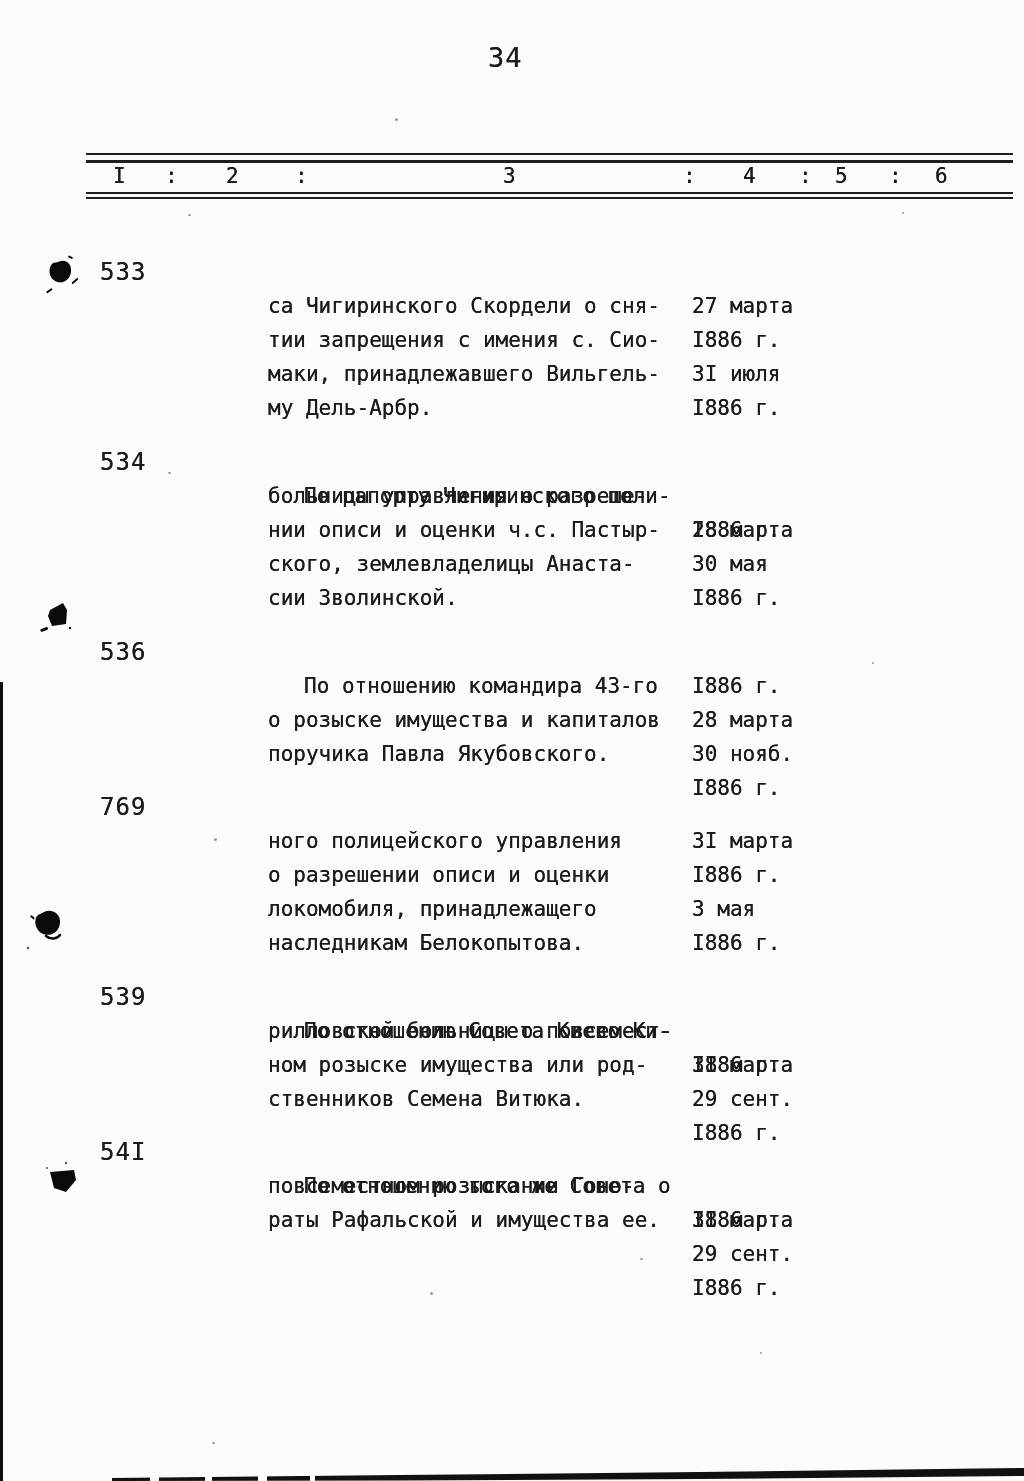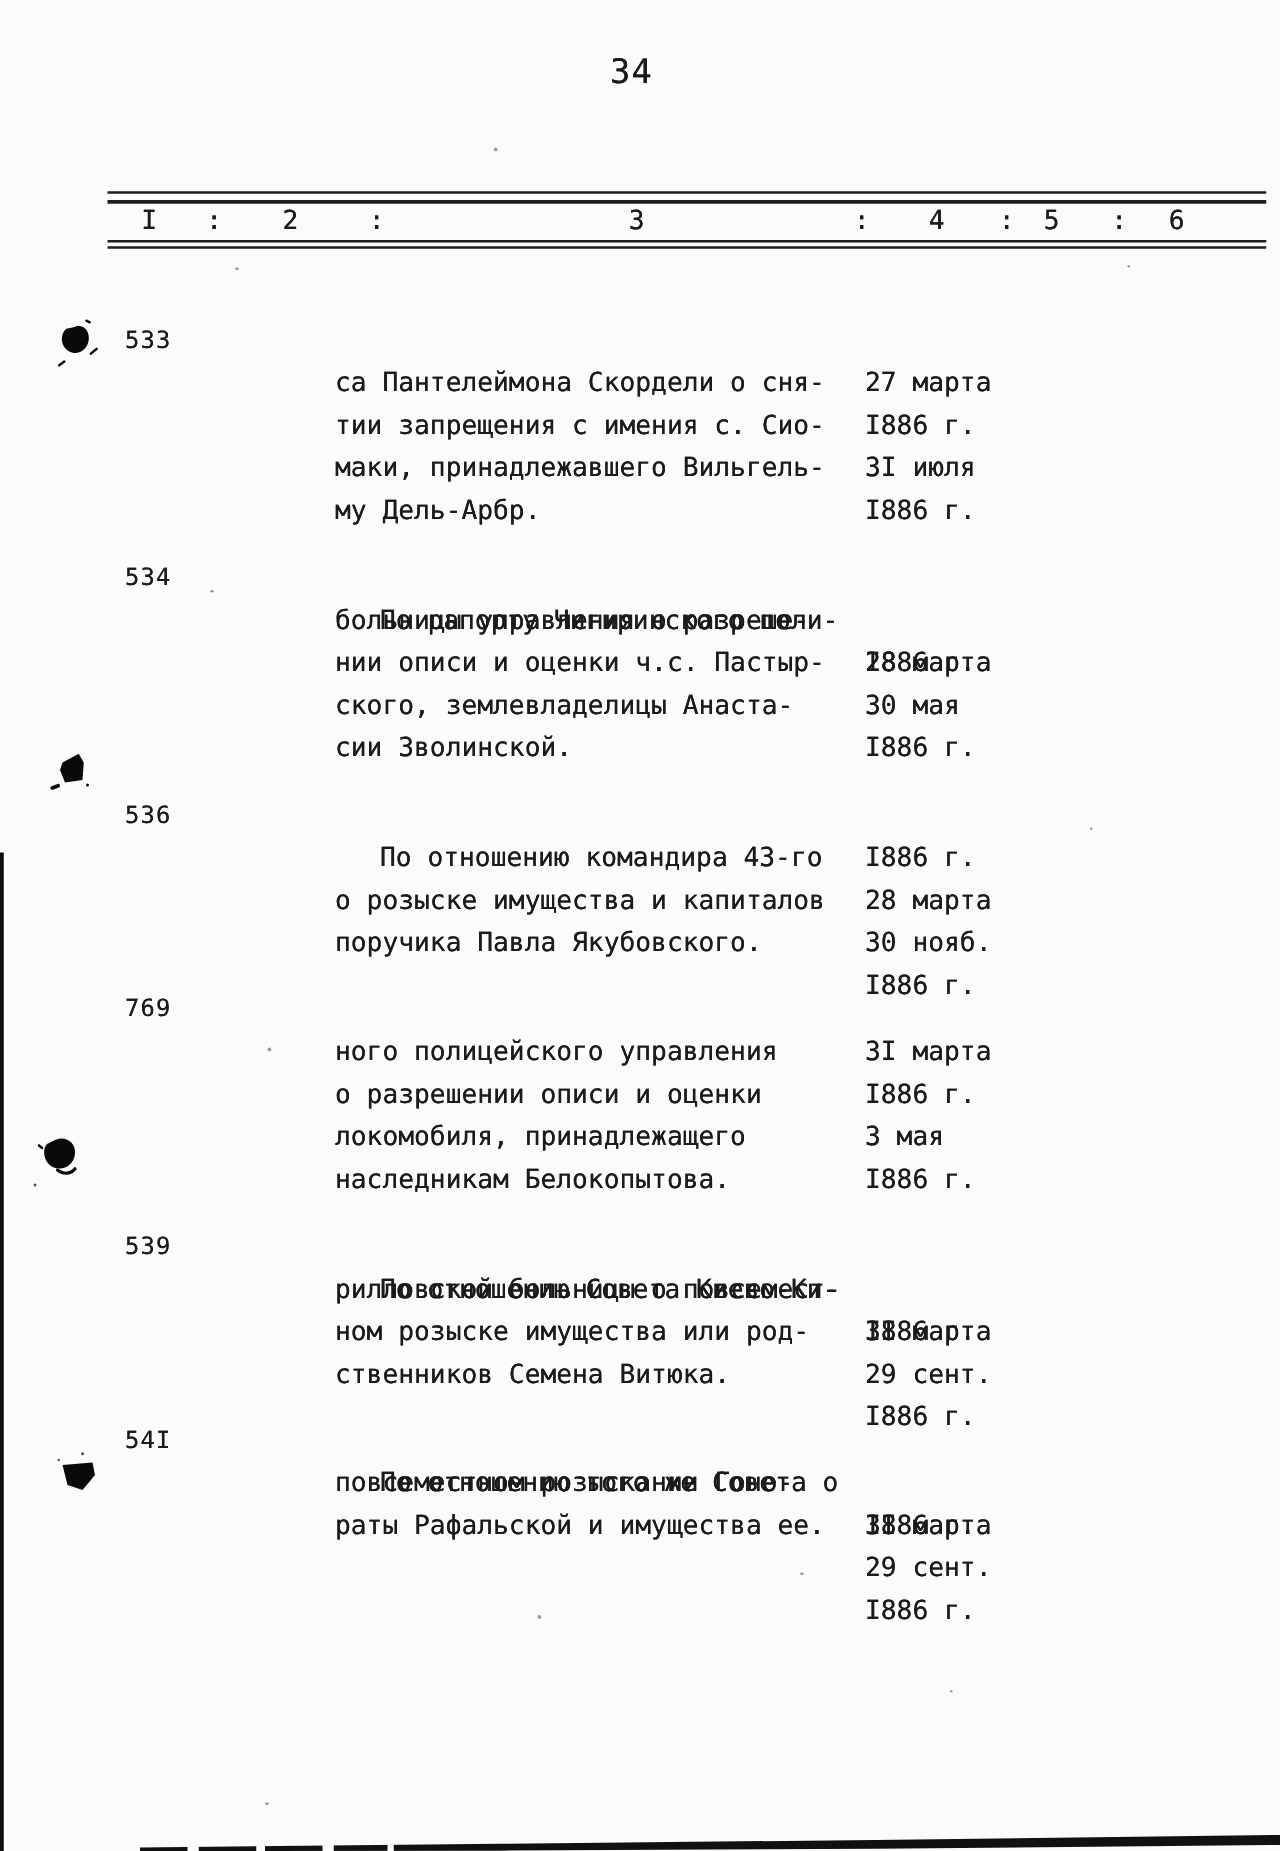--- a/index.html
+++ b/index.html
@@ -22,21 +22,21 @@
   .rule.top-b{top:160px;height:3px;}
   .rule.bot-a{top:192px;height:2px;}
   .rule.bot-b{top:197px;height:2px;}
   .header-row{position:absolute;top:164px;left:0;width:100%;height:28px;font-size:21px;}
   .header-row span{position:absolute;top:0;}
   .h0{left:113px;} .h1{left:165px;} .h2{left:226px;} .h3{left:295px;}
   .h4{left:503px;} .h5{left:683px;} .h6{left:743px;} .h7{left:799px;}
   .h8{left:835px;} .h9{left:889px;} .h10{left:935px;}
   .entry{position:absolute;left:0;width:100%;font-size:21px;}
   .line{position:relative;height:34px;line-height:34px;white-space:pre;}
-  .num{position:absolute;left:100px;font-size:19px;letter-spacing:1px;}
+  .num{position:absolute;left:100px;font-size:24px;letter-spacing:1px;}
   .desc{position:absolute;left:268px;}
   .desc.indent{left:304px;}
   .date{position:absolute;left:692px;}
   .blot{position:absolute;}
   .edge-line{position:absolute;left:0;top:682px;width:3px;height:799px;background:#0c0c0c;}
   .bottom-bar{position:absolute;left:0;bottom:0;}
   .speck{position:absolute;background:#9a9a94;border-radius:50%;}
 </style>
 </head>
 <body>
@@ -64,21 +64,21 @@
 
   <div class="rule bot-a"></div>
   <div class="rule bot-b"></div>
 
   <div class="entry" style="top:221px">
     <div class="line">
       <span class="num">533</span>
       <span class="date">27 марта</span>
     </div>
     <div class="line">
-      <span class="desc">са Пантелеймона Скордели о сня-</span>
+      <span class="desc">са Чигиринского Скордели о сня-</span>
       <span class="date">I886 г.</span>
     </div>
     <div class="line">
       <span class="desc">тии запрещения с имения с. Сио-</span>
       <span class="date">3I июля</span>
     </div>
     <div class="line">
       <span class="desc">маки, принадлежавшего Вильгель-</span>
       <span class="date">I886 г.</span>
     </div>

